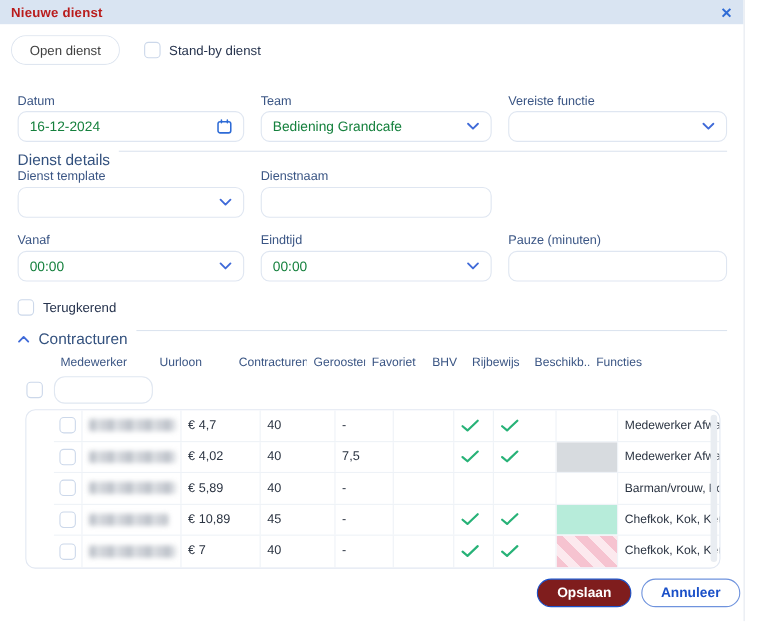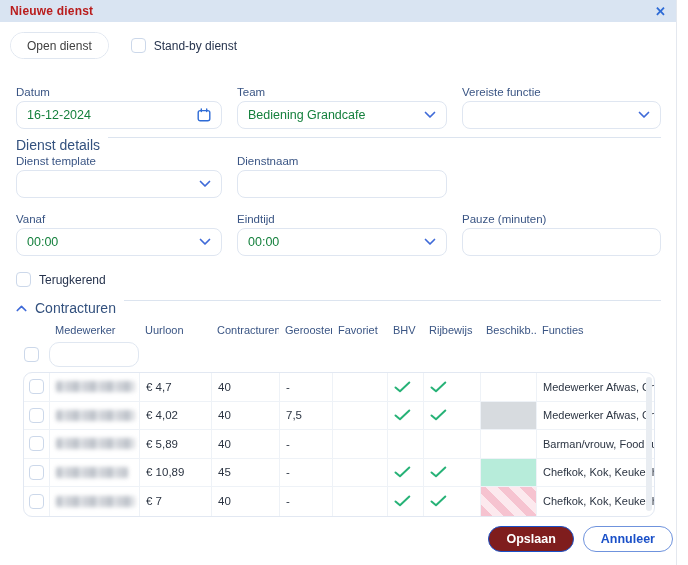--- a/index.html
+++ b/index.html
@@ -47,21 +47,21 @@
   .div2 .caret { display:flex; align-items:center; }
   .terug { margin-top:16px; }
 
   
   .emp { margin-left:7px; width:632px; }
   .tgrid { display:grid; grid-template-columns:26px 90px 72px 68px 53px 55px 36px 57px 56px minmax(0,1fr); }
   .thead { margin-top:8px; }
   .th { font-size:11px; color:#3a5584; padding:0 4px 0 6px; white-space:nowrap; overflow:hidden; }
   .filter-row { margin-top:5px; align-items:center; height:27px; }
   .filter-input { height:25px; border:1px solid #e0e7f1; border-radius:10px; background:#fff; width:100%; cursor:text; }
-  .card { margin-top:4px; border:1px solid #e2e8f2; border-radius:9px; background:#fff; position:relative; overflow:hidden; }
+  .card { margin-top:4px; border:1px solid #e2e8f2; border-radius:9px; background:#fff; position:relative; overflow:hidden;padding-left:25px; }
   .trow { height:28.5px; align-items:stretch; border-bottom:1px solid #eef2f7; cursor:pointer; }
   .trow:last-child { border-bottom:none; }
   .td { display:flex; align-items:center; padding:0 4px 0 6px; font-size:11.5px; color:#2b3442;
         border-right:1px solid #eef2f7; white-space:nowrap; overflow:hidden; }
   .td.sel { justify-content:center; padding:0; }
   .td.last { border-right:none; font-size:11px; }
   .td.bes { padding:0; }
   .bes-fill { width:100%; height:100%; }
   .name-blur { height:11px; border-radius:2px; opacity:.8; filter:blur(2.2px);
                background:repeating-linear-gradient(90deg,#aeb4bd 0 6px,#d8dbe0 6px 10px,#c2c6cd 10px 17px); }

